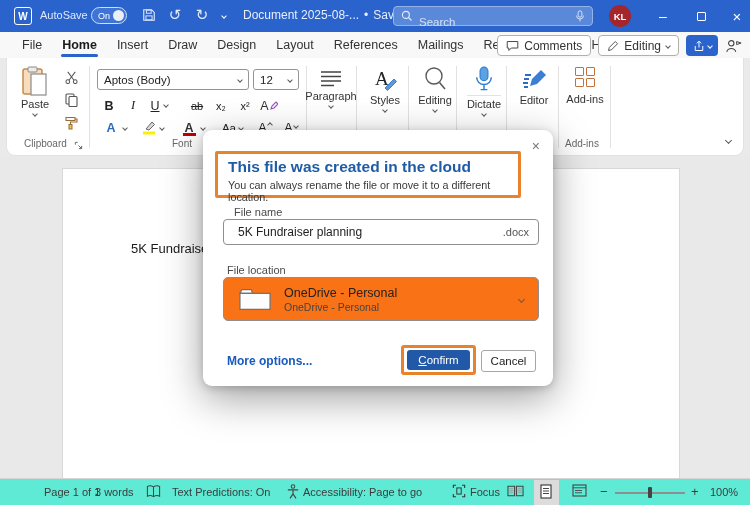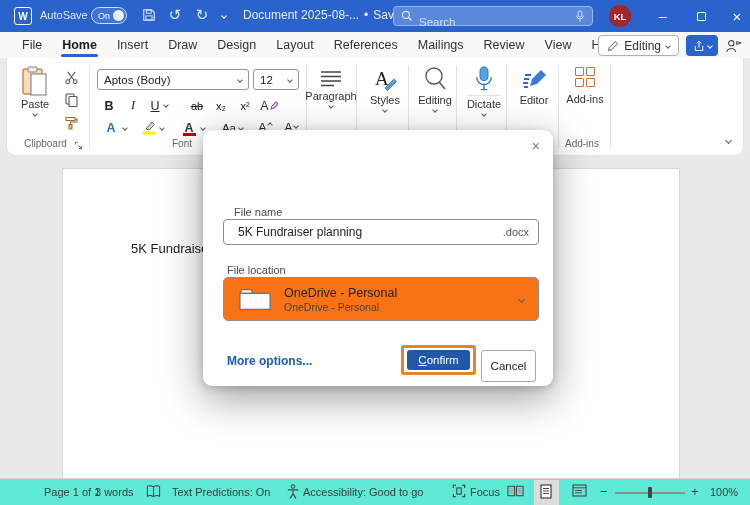--- a/index.html
+++ b/index.html
@@ -77,21 +77,21 @@
   .loc-drop { position:absolute; left:20px; top:147px; width:316px; height:44px; border:1px solid #8f8f8f; border-radius:5px; background:#f97316; display:flex; align-items:center; }
   .loc-icon { margin-left:15px; }
   .loc-text { margin-left:13px; display:flex; flex-direction:column; gap:1px; }
   .loc-title { font-size:12.5px; color:#222; }
   .loc-sub { font-size:10.5px; color:#444; }
   .loc-drop .chev { margin-left:auto; margin-right:14px; }
   .more-opts { position:absolute; left:24px; top:224px; font-size:12px; font-weight:bold; color:#185abd; }
   .confirm-ring { position:absolute; left:198px; top:215px; width:75px; height:30px; border:3px solid #e8832d; border-radius:3px; display:flex; align-items:center; justify-content:center; }
   .confirm-btn { width:63px; height:20px; background:#2159a8; border-radius:3px; color:#fff; font-size:11.5px; display:flex; align-items:center; justify-content:center; }
   .confirm-btn .u { text-decoration:underline; }
-  .cancel-btn { position:absolute; left:278px; top:220px; width:55px; height:32px; border:1px solid #a6a6a6; border-radius:3px; background:#fff; color:#222; font-size:11.5px; display:flex; align-items:center; justify-content:center; }
+  .cancel-btn { position:absolute; left:278px; top:220px; width:55px; height:22px; border:1px solid #a6a6a6; border-radius:3px; background:#fff; color:#222; font-size:11.5px; display:flex; align-items:center; justify-content:center; }
 
   
   .statusbar { position:absolute; left:0; top:478px; width:750px; height:27px; background:#5eead4; border-top:1px solid #d5d5d5; font-size:11px; color:#3c3c3c; }
   .sb { position:absolute; top:7px; white-space:nowrap; }
   .sb-ic { position:absolute; top:5px; }
   .view-sel { position:absolute; left:534px; top:1px; width:25px; height:25px; background:#dcdcdc; }
   .zoom-track { position:absolute; left:615px; top:13px; width:70px; height:1.6px; background:#8f8f8f; }
   .zoom-knob { position:absolute; left:648px; top:8px; width:4px; height:11px; background:#444; border-radius:1px; }
 </style>
 </head>
@@ -150,20 +150,26 @@
       <span class="tab">Design</span>
       <span class="tab">Layout</span>
       <span class="tab">References</span>
       <span class="tab">Mailings</span>
       <span class="tab">Review</span>
       <span class="tab">View</span>
       <span class="tab">Help</span>
     </div>
     <div class="mb-right">
       <div class="pill-btn">
+        <svg width="13" height="12" viewBox="0 0 16 14">
+            <path d="M1.5 1.5h13v8h-8l-3 3v-3h-2z" fill="none" stroke="#444" stroke-width="1.2"></path>
+          </svg>
+        <span>Comments</span>
+      </div>
+      <div class="pill-btn">
         <svg width="12" height="12" viewBox="0 0 16 16">
             <path d="M2 14l1-4 8-8 3 3-8 8z" fill="none" stroke="#444" stroke-width="1.2"></path>
           </svg>
         <span>Editing</span>
         <span class="chev tiny"></span>
       </div>
       <div class="share-btn">
         <svg width="12" height="12" viewBox="0 0 16 16">
             <path d="M3 8v6h10V8" fill="none" stroke="#fff" stroke-width="1.3"></path>
             <path d="M8 10V2M5 4.5L8 1.5l3 3" fill="none" stroke="#fff" stroke-width="1.3"></path>
@@ -329,20 +335,24 @@
   </div>
 
   <div class="docarea">
     <div class="page">
       <span class="doc-text">5K Fundraiser</span>
     </div>
   </div>
 
   <div class="dialog">
     <span class="dlg-close">×</span>
+    <div class="dlg-head">
+      <div class="dlg-title">This file was created in the cloud</div>
+      <div class="dlg-sub">You can always rename the file or move it to a different location.</div>
+    </div>
     <span class="dlg-label" style="top:76px;padding-left:7px;">File name</span>
     <div class="fname-wrap">
       <input value="5K Fundraiser planning" style="">
       <span class="fname-ext">.docx</span>
     </div>
     <span class="dlg-label" style="top:134px;">File location</span>
     <div class="loc-drop">
       <svg class="loc-icon" width="32" height="24" viewBox="0 0 34 25">
         <path d="M1 6.5l2-4h10l1.5 4z" fill="#fdfdfd" stroke="#707070" stroke-width="1.3"></path>
         <rect x="1" y="6.5" width="32" height="17" fill="#fdfdfd" stroke="#707070" stroke-width="1.3"></rect>
@@ -371,21 +381,21 @@
           <path d="M8 2.5C6 1.2 3 1.2 1.5 2V12.5C3 11.8 6 11.8 8 13C10 11.8 13 11.8 14.5 12.5V2C13 1.2 10 1.2 8 2.5ZM8 2.5V13" fill="none" stroke="#444" stroke-width="1.1"></path>
         </svg>
     </span>
     <span class="sb" style="left:172px;">Text Predictions: On</span>
     <span class="sb-ic" style="left:286px;">
       <svg width="14" height="15" viewBox="0 0 14 16">
           <circle cx="7" cy="2.6" r="1.9" fill="none" stroke="#444" stroke-width="1.1"></circle>
           <path d="M1.5 6.2h11M7 6.2v4.3M7 10.5l-3.2 4.8M7 10.5l3.2 4.8" fill="none" stroke="#444" stroke-width="1.2"></path>
         </svg>
     </span>
-    <span class="sb" style="left:303px;">Accessibility: Good to go</span>
+    <span class="sb" style="left:303px;">Accessibility: Page to go</span>
     <span class="sb-ic" style="left:452px;">
       <svg width="14" height="14" viewBox="0 0 16 15">
           <path d="M4.5 1H1.5V4M11.5 1h3v3M1.5 11v3h3M14.5 11v3h-3" fill="none" stroke="#333" stroke-width="1.2"></path>
           <rect x="5.5" y="4" width="5" height="7" fill="none" stroke="#333" stroke-width="1.1"></rect>
         </svg>
     </span>
     <span class="sb" style="left:470px;">Focus</span>
     <span class="sb-ic" style="left:507px;">
       <svg width="17" height="14" viewBox="0 0 18 13">
           <path d="M1 1.5h7v10H1zM10 1.5h7v10h-7z" fill="none" stroke="#444" stroke-width="1.1"></path>

